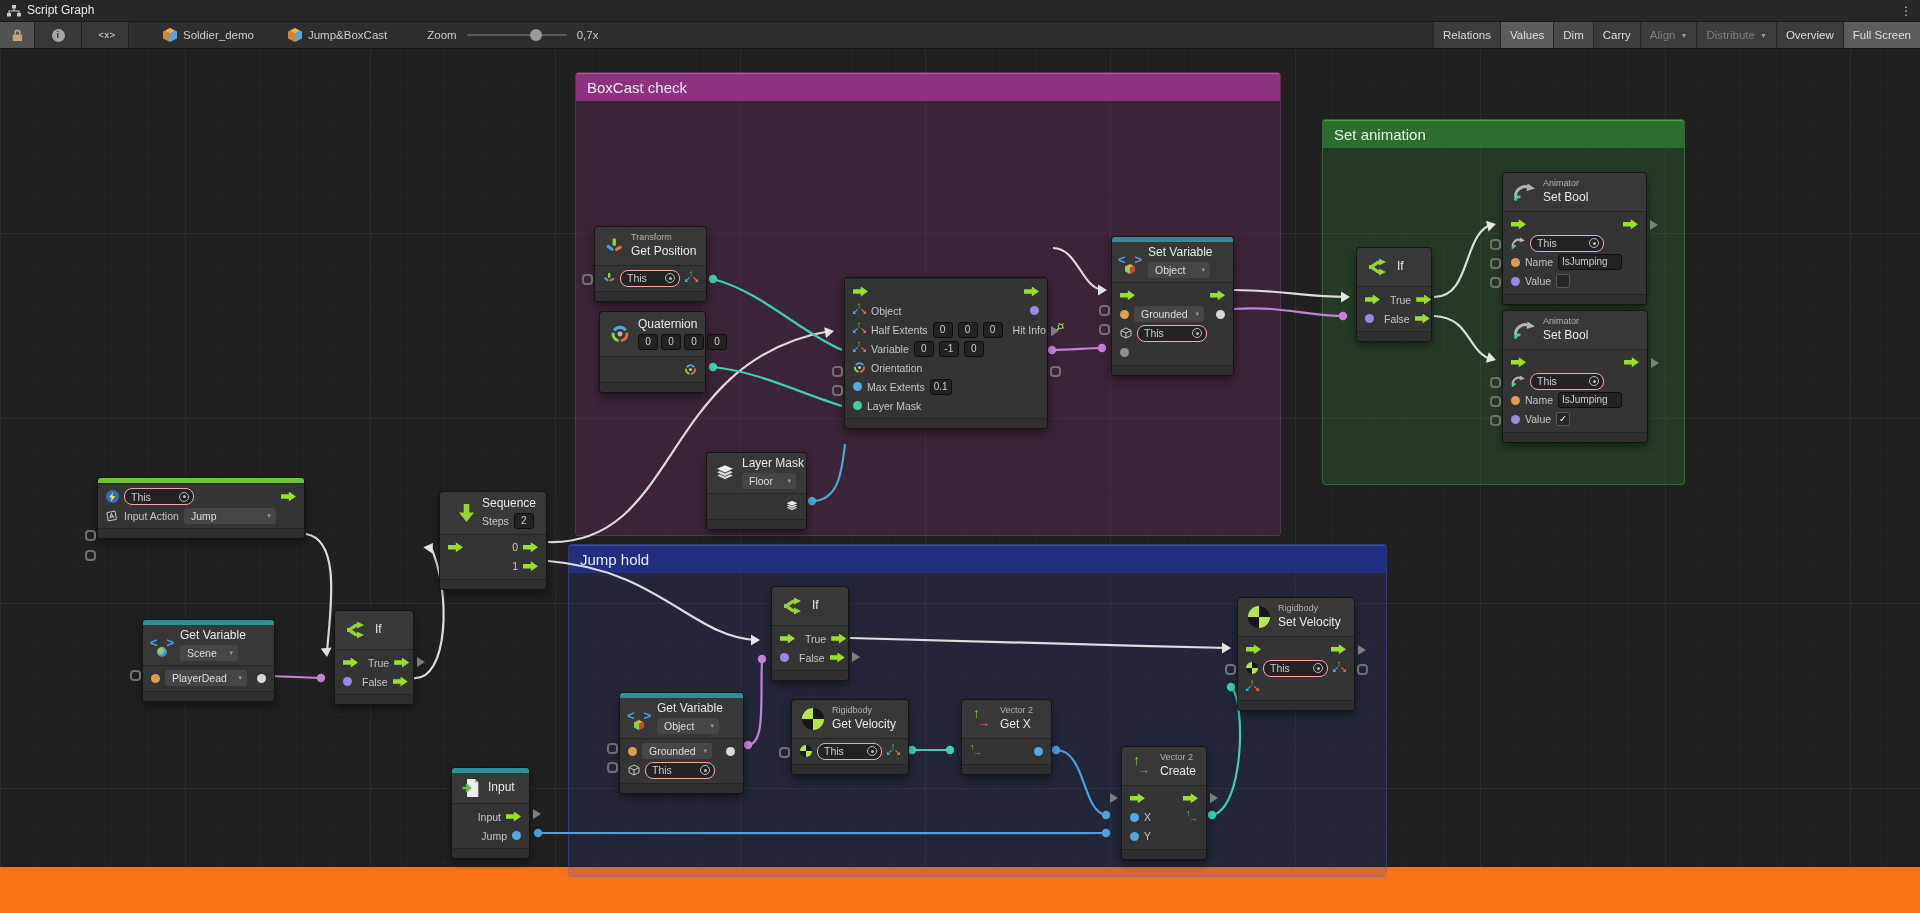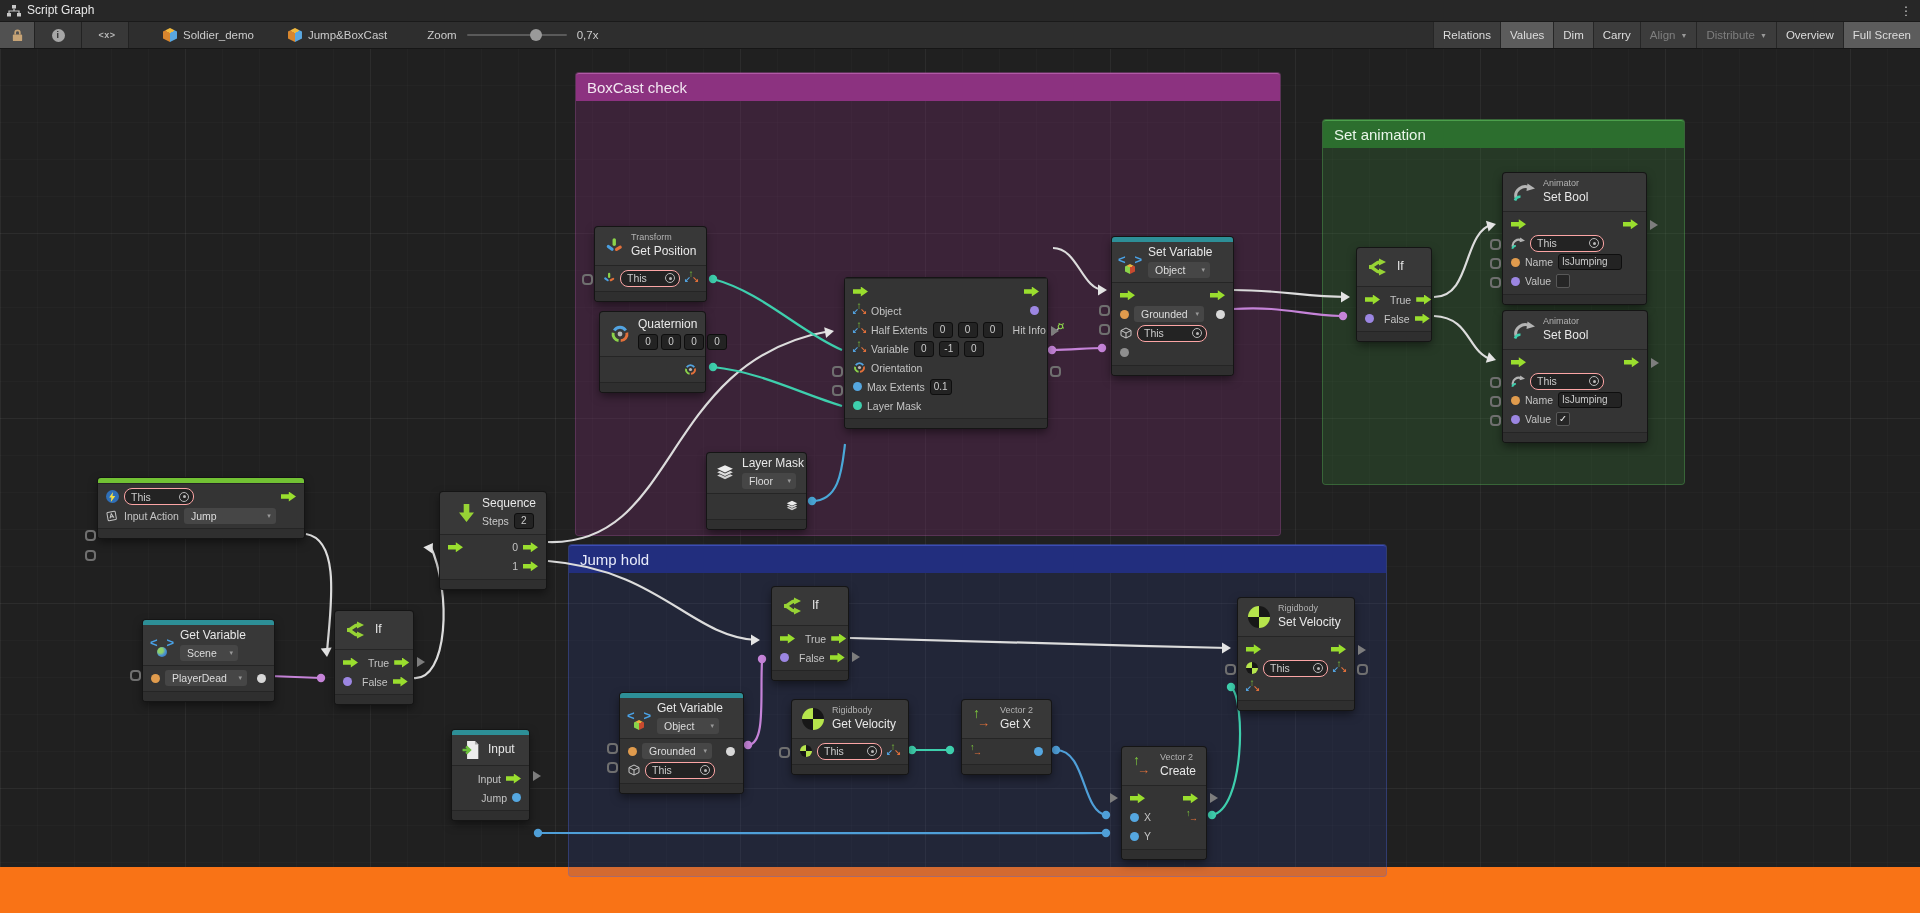--- a/index.html
+++ b/index.html
@@ -967,21 +967,21 @@
                 <b style="color:#e2703a;right:-1px;top:4px;font-size:8px">↘</b>
               </span>
             </div>
     </div>
     <div class="nf"></div>
     <span class="ext tri" style="right:-12px;top:47px"></span>
     <span class="ext ring" style="left:-13px;top:66px"></span>
     <span class="ext ring" style="right:-14px;top:66px"></span>
   </div>
 
-  <div class="node" style="left:452px;top:730px;width:77px">
+  <div class="node" style="left:452px;top:768px;width:77px">
     <div class="strip te"></div>
     <div class="nh" style="padding:6px 10px">
             <span class="ic s18">
               <svg viewBox="0 0 15 16">
                 <path d="M4 0 H11 L14 3 V16 H4 Z" fill="#ececec"></path>
                 <path d="M11 0 L14 3 H11 Z" fill="#a8a8a8"></path>
                 <path d="M0 8 H6 M3.2 4.8 L6.5 8 L3.2 11.2" stroke="#6abf3a" stroke-width="2.2" fill="none"></path>
               </svg>
             </span>
             <span class="ttl">Input</span>

